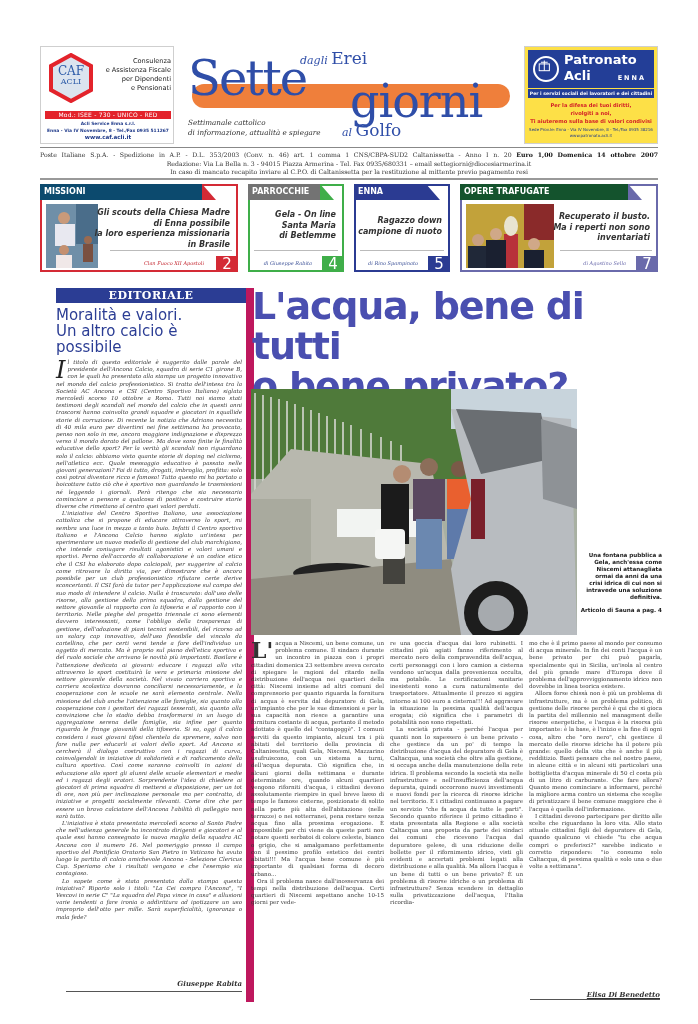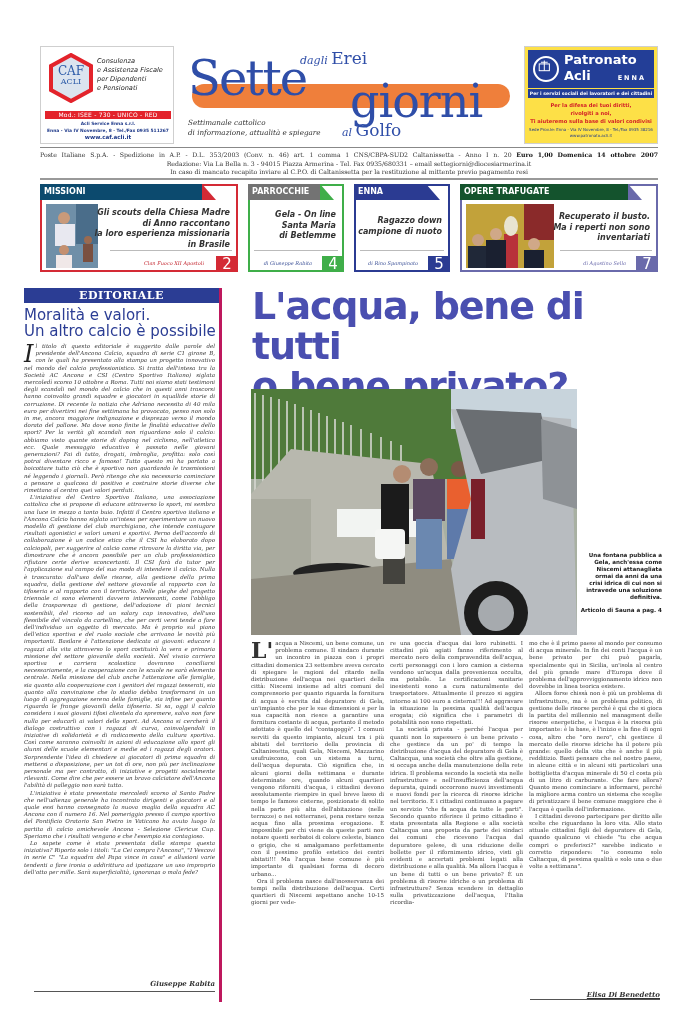--- a/index.html
+++ b/index.html
@@ -2,21 +2,21 @@
 <html><head>
 <meta charset="utf-8">
 <style>
   * { box-sizing: border-box; margin: 0; padding: 0; }
   html, body { width: 698px; height: 1024px; background: #ffffff; overflow: hidden; }
   body { position: relative; font-family: "DejaVu Serif", serif; color: #222; }
 
   
   .caf-box { position: absolute; left: 40px; top: 46px; width: 134px; height: 98px; border: 1px solid #cfcfcf; background:#fff; }
   .caf-hex { position: absolute; left: 6px; top: 6px; width: 48px; height: 50px; }
-  .caf-text { position: absolute; left: 56px; top: 10px; width: 74px; font-family: "DejaVu Sans", sans-serif; font-style: italic; font-size: 6.6px; line-height: 9px; color:#222; }
+  .caf-text { position: absolute; left: 56px; top: 10px; width: 74px; text-align: right; font-family: "DejaVu Sans", sans-serif; font-size: 6.6px; line-height: 9px; color:#222; }
   .caf-mod { position: absolute; left: 4px; top: 64px; width: 126px; height: 8px; background: #e3232b; color:#fff; font-family:"DejaVu Sans",sans-serif; font-size:6px; line-height:8px; text-align:center; letter-spacing: .2px; }
   .caf-addr { position: absolute; left: 2px; top: 74px; width: 130px; text-align: center; font-family:"DejaVu Sans",sans-serif; font-size: 4.4px; line-height: 6.5px; color:#1f3a8a; font-weight: bold; }
   .caf-url { font-size: 5.6px; }
 
   .logo-area { position: absolute; left: 182px; top: 42px; width: 336px; height: 102px; }
   .logo-bar { position: absolute; left: 10px; top: 42px; width: 318px; height: 24px; border-radius: 12px; background: #ef7f3b; }
   .logo-sette { position: absolute; left: 6px; top: 4px; font-family: "DejaVu Serif", serif; font-size: 48px; line-height: 64px; color: #2f4ea8; letter-spacing: -2px; }
   .logo-giorni { position: absolute; left: 168px; top: 34px; font-family: "DejaVu Serif", serif; font-size: 46px; line-height: 50px; color: #2f4ea8; letter-spacing: -1px; }
   .logo-dagli { position: absolute; left: 118px; top: 6px; font-family:"DejaVu Serif",serif; font-style: italic; font-size: 11px; color:#2f4ea8; }
   .logo-dagli b { font-weight: normal; font-size: 17px; font-style: normal; }
@@ -51,21 +51,21 @@
   .t-miss { left: 40px; width: 198px; border-color:#d42a35; }
   .t-miss .teaser-tab { background:#0c4a6e; width: 162px; border-left-color:#d42a35; }
   .t-par { left: 248px; width: 96px; border-color:#3fae49; }
   .t-par .teaser-tab { background:#737373; width: 72px; border-left-color:#3fae49; }
   .t-enna { left: 354px; width: 96px; border-color:#2b3b92; }
   .t-enna .teaser-tab { background:#2b3b92; width: 72px; border-left-color:#2b3b92; }
   .t-opere { left: 460px; width: 198px; border-color:#6a6aab; }
   .t-opere .teaser-tab { background:#14532d; width: 168px; border-left-color:#6a6aab; }
 
   
-  .edit-col { position: absolute; left: 24px; top: 288px; width: 198px; height: 714px; border-right: 3px solid #be185d; }
+  .edit-col { position: absolute; left: 56px; top: 288px; width: 198px; height: 714px; border-right: 8px solid #be185d; }
   .edit-label { height: 15px; background: #2b3d94; color:#fff; text-align: center; font-family:"DejaVu Serif",serif; font-weight: bold; font-size: 11px; line-height: 15px; letter-spacing: .5px; margin-right: 0; }
   .edit-title { font-family:"DejaVu Sans",sans-serif; font-size: 15px; line-height: 16px; color: #2b3d94; margin: 4px 0 4px 0; }
   .edit-body { font-family:"DejaVu Serif",serif; font-style: italic; font-size: 5.55px; line-height: 7.2px; text-align: justify; color:#333; padding-right: 4px; hyphens: auto; }
   .edit-body p { text-indent: 6px; }
   .edit-body p.first { text-indent: 0; }
   .dropcap { float: left; font-size: 24px; line-height: 20px; margin: 1px 2px 0 0; font-style: italic; color:#222; }
   .edit-sign { position: absolute; right: 4px; bottom: 14px; font-family:"DejaVu Serif",serif; font-style: italic; font-weight: bold; font-size: 7px; color:#333; }
   .edit-sign-line { position: absolute; left: 10px; right: 4px; bottom: 10px; height: 1px; background:#555; }
 
   
@@ -159,21 +159,21 @@
     <rect x="30" y="0" width="22" height="40" fill="#4a6d8a"></rect>
     <circle cx="18" cy="14" r="6" fill="#c99a7a"></circle>
     <rect x="9" y="20" width="20" height="22" fill="#e8e8f0"></rect>
     <circle cx="18" cy="46" r="5" fill="#c49070"></circle>
     <rect x="10" y="51" width="16" height="13" fill="#f0e8e8"></rect>
     <circle cx="42" cy="36" r="4" fill="#9a6a50"></circle>
     <rect x="37" y="40" width="10" height="18" fill="#7a5040"></rect>
   </svg>
   <div class="teaser-head" style="top:22px;font-size:8px;line-height:10.5px;width:136px;">
     <div>Gli scouts della Chiesa Madre</div>
-    <div>di Anno raccontano</div>
+    <div>di Enna possibile</div>
     <div>la loro esperienza missionaria</div>
     <div>in Brasile</div>
   </div>
   <div class="teaser-line" style="left:68px;right:4px;bottom:19px;"></div>
   <div class="teaser-by" style="right:32px;color:#c3262f;">Clan Fuoco XII Apostoli</div>
   <div class="teaser-num" style="background:#d42a35;">2</div>
 </div>
 
 <div class="teaser t-par">
   <div class="teaser-tab">PARROCCHIE</div>

